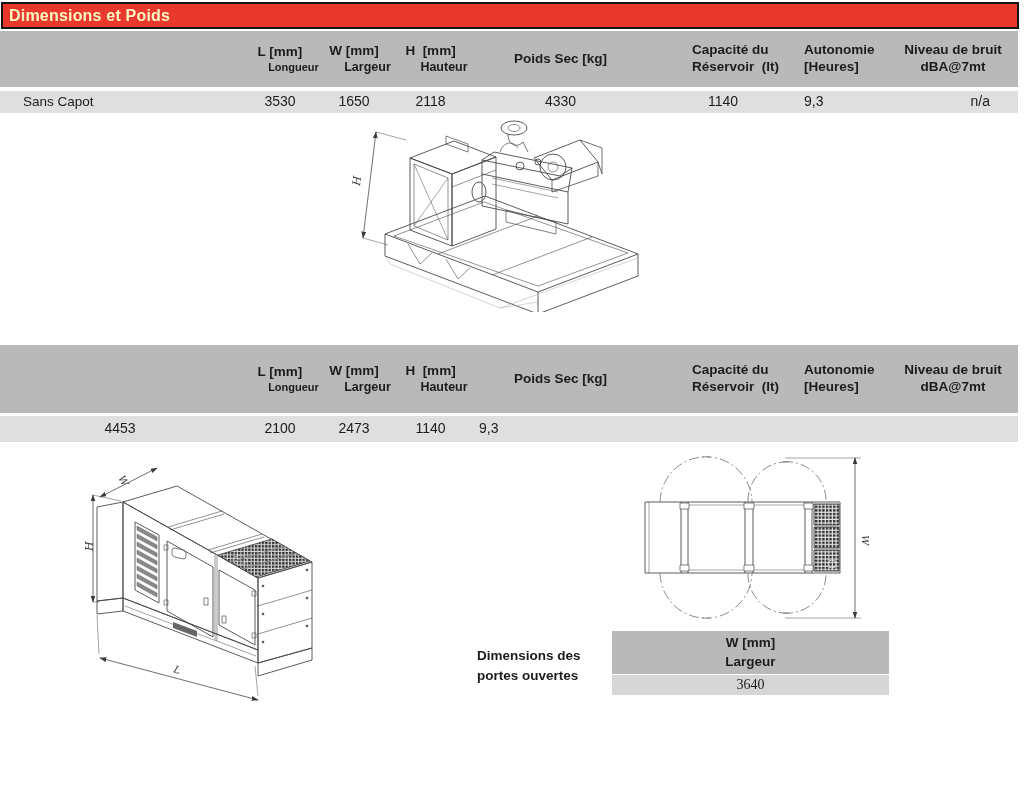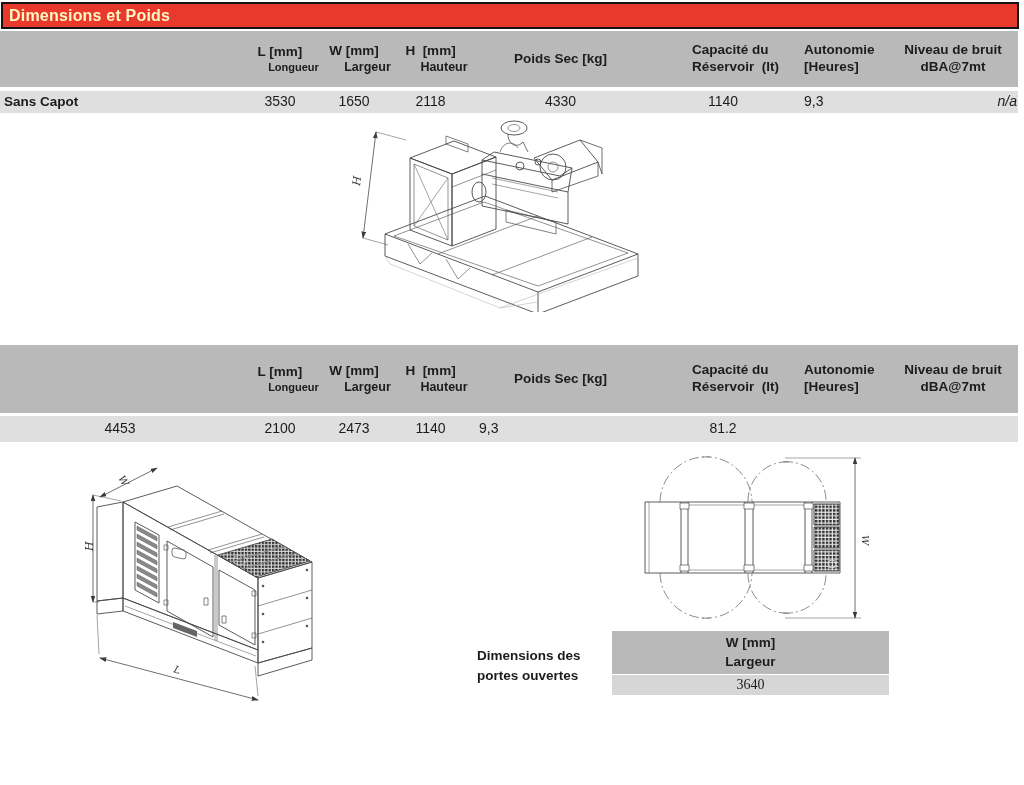--- a/index.html
+++ b/index.html
@@ -12,24 +12,24 @@
         grid-template-columns:240px 80px 68px 85px 175px 150px 90px 130px;width:1018px;}
   .thead{background:#b9b9b9;}
   .trow{background:#dfdfdf;}
   .cell{display:flex;flex-direction:column;justify-content:center;align-items:center;line-height:1.25;}
   .cell .h1{font-weight:bold;font-size:13.5px;white-space:pre;}
   .cell .h2{font-weight:bold;font-size:12.5px;padding-left:27px;}
   .cell .h2.small{font-size:11px;}
   .al{align-items:flex-start;text-align:right;}
   .pad48{padding-left:44px;box-sizing:border-box;}
   .pad6{padding-left:6px;box-sizing:border-box;}
-  .rowlabel{justify-content:center;align-items:flex-start;padding-left:4px;box-sizing:border-box;
-        font-weight:bold;font-size:13.5px;text-align:right;}
+  .rowlabel{justify-content:center;align-items:flex-start;padding-left:23px;box-sizing:border-box;
+        font-weight:normal;font-size:13.5px;text-align:right;}
   .num{font-size:14px;}
-  .right{align-items:flex-end;padding-right:1px;box-sizing:border-box;font-style:italic;}
+  .right{align-items:flex-end;padding-right:28px;box-sizing:border-box;}
   .drawing{position:absolute;}
   .caption{position:absolute;left:477px;top:646px;font-weight:bold;font-size:13.5px;line-height:20px;}
   .mini{position:absolute;left:612px;width:277px;}
   .mini .mhead{background:#b9b9b9;height:43px;display:flex;flex-direction:column;
         justify-content:center;align-items:center;font-weight:bold;font-size:13.5px;line-height:1.35;}
   .mini .mrow{background:#d6d6d6;height:20px;margin-top:1px;display:flex;
         justify-content:center;align-items:center;font-size:14px;font-family:Liberation Serif, serif;}
   svg text{font-family:"DejaVu Serif",serif;font-style:italic;fill:#3a3a3a;}
 </style>
 </head>
@@ -181,21 +181,20 @@
       <span class="h1">dBA@7mt</span>
     </div>
   </div>
 
   <div class="grid trow" style="top:416px;height:26px;">
     <div class="cell num">4453</div>
     <div class="cell num">2100</div>
     <div class="cell num">2473</div>
     <div class="cell num">1140</div>
     <div class="cell num al pad6">9,3</div>
-    <div class="cell num">81.2</div>
   </div>
 
   <svg class="drawing" style="left:85px;top:450px;" width="235" height="262" viewBox="0 0 235 262">
     <defs>
       <marker id="a2" markerWidth="10" markerHeight="8" refX="8" refY="3" orient="auto-start-reverse">
         <path d="M0,0 L9,3 L0,6 Z" fill="#3a3a3a"></path>
       </marker>
       <pattern id="cmesh" width="3.4" height="3.4" patternUnits="userSpaceOnUse">
         <rect width="3.4" height="3.4" fill="#d8d8d8"></rect>
         <rect width="2.3" height="2.3" fill="#2e2e2e"></rect>

